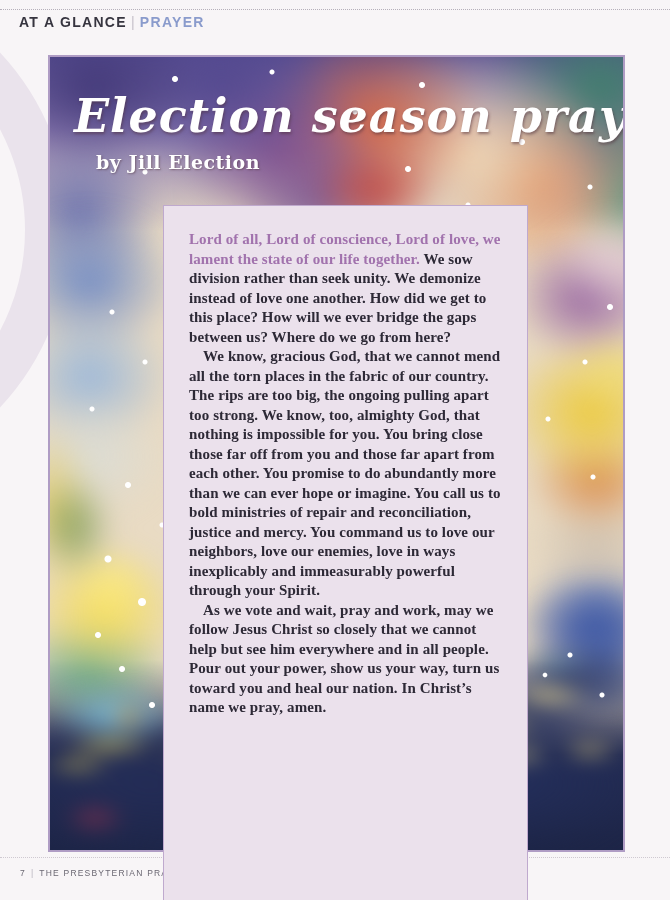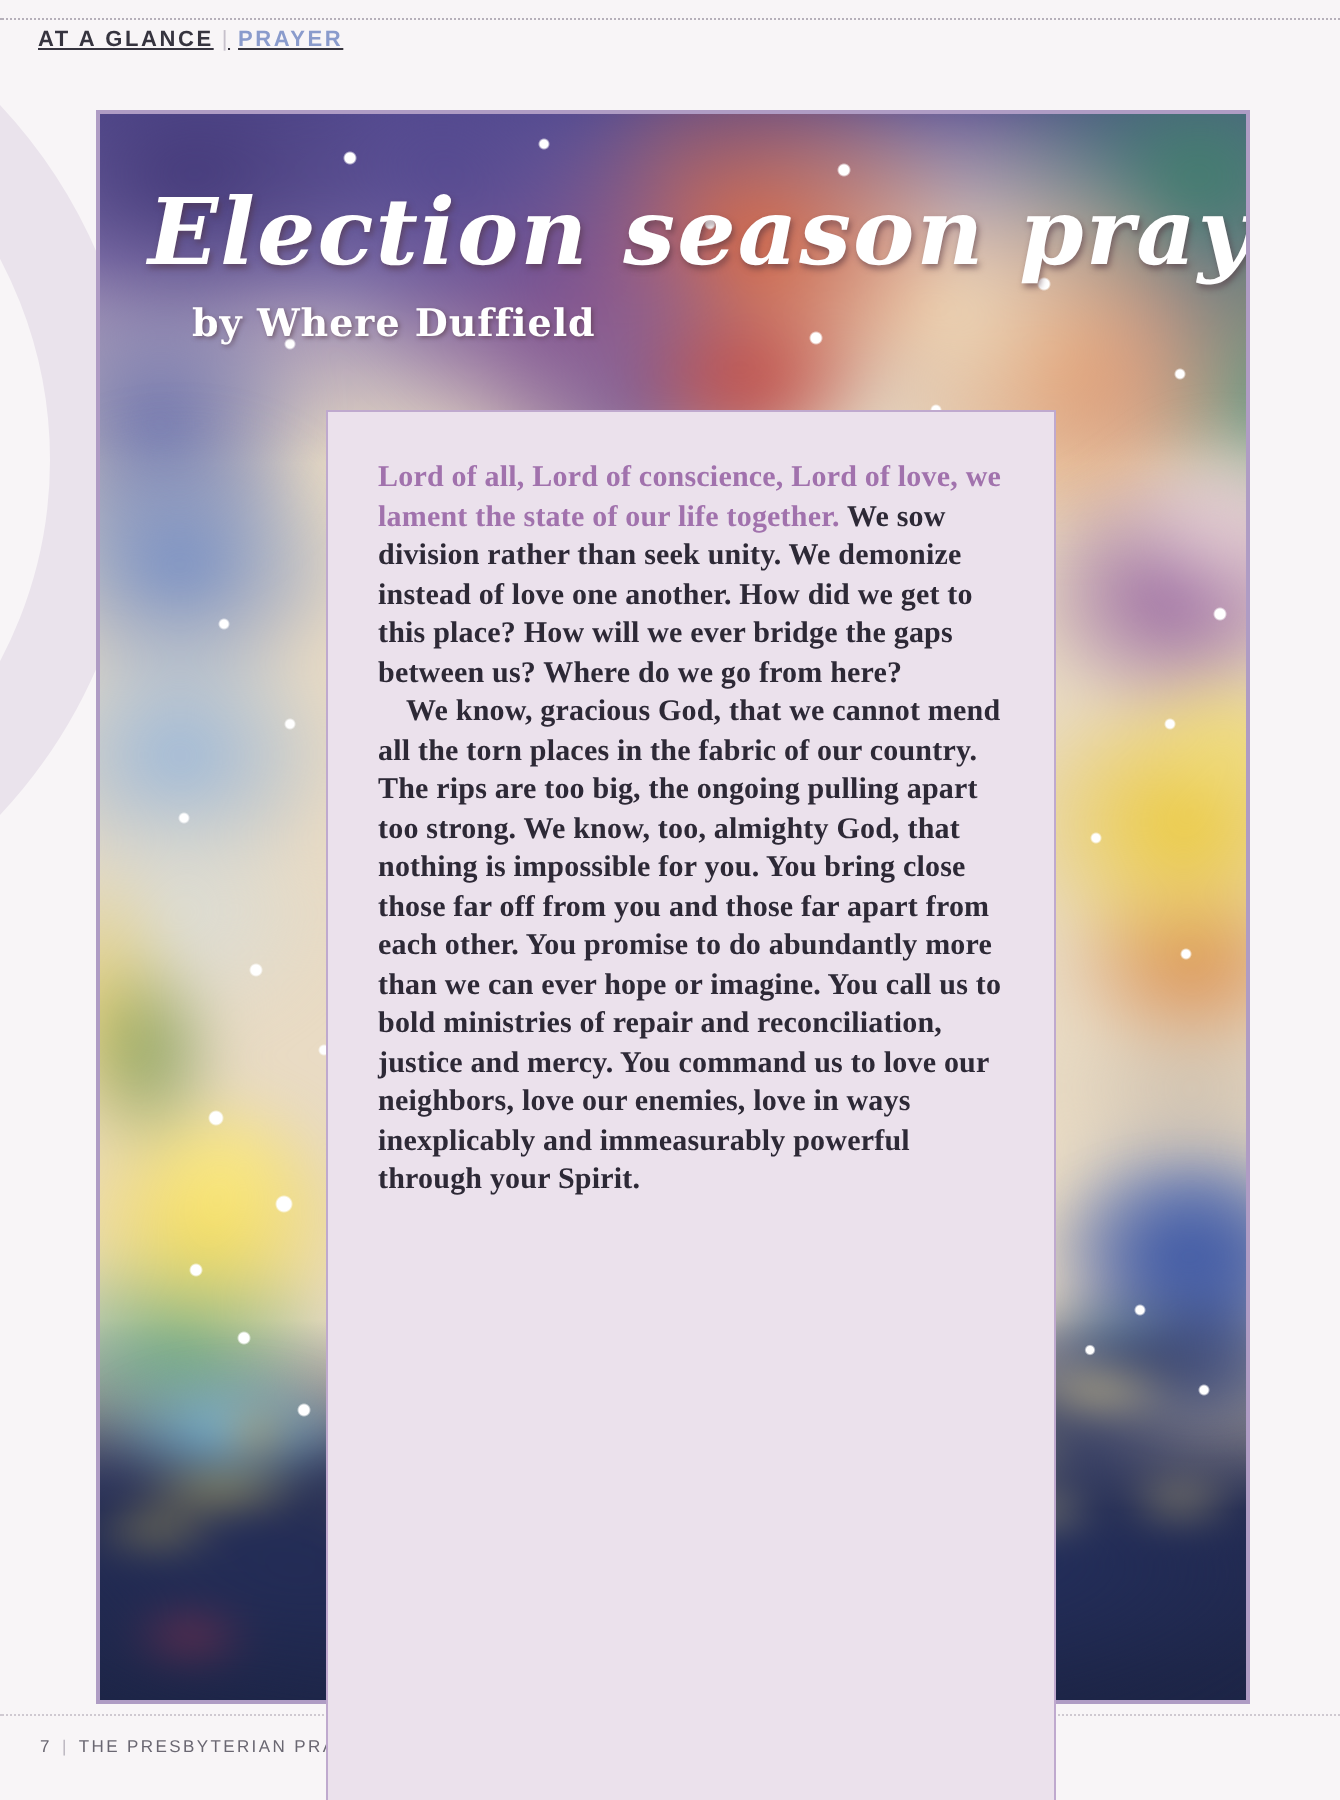--- a/index.html
+++ b/index.html
@@ -21,23 +21,22 @@
     z-index:0;
   }
 
   
   .rule-top {
     position:absolute; top:9px; left:0; width:670px; height:0;
     border-top:1px dotted #b6b0ba; z-index:2;
   }
   .kicker {
     position:absolute; top:14px; left:19px; z-index:2;
-    font-size:11px; font-weight:bold; letter-spacing:1.3px; color:#36343f;
+    font-size:14px; font-weight:bold; letter-spacing:1.3px; color:#36343f;
     white-space:nowrap;
-    text-decoration:underline;
   }
   .kicker .sep { color:#c6c0cb; font-weight:normal; margin:0 4px; }
   .kicker .section { color:#8a9bcc; }
 
   
   .art {
     position:absolute; left:48px; top:55px;
     width:577px; height:797px;
     border:2px solid #af9cc4;
     background:linear-gradient(180deg,#5a5194 0%,#8a7ab0 9%,#e9dbc4 22%,#e9dbc4 76%,#232b52 88%,#1d2547 100%);
@@ -215,25 +214,26 @@
   <span>AT A GLANCE</span><span class="sep">|</span><span class="section">PRAYER</span>
 </div>
 
 <div class="art">
   <div class="wash wash-top"></div>
   <div class="wash wash-left"></div>
   <div class="wash wash-right"></div>
   <div class="wash wash-bottom"></div>
   <div class="stars"></div>
   <div class="title">Election season prayer</div>
-  <div class="byline">by Where Duffield</div>
+  <div class="byline">by Jill Election</div>
 </div>
 
 <div class="prayer-box">
   <p><span class="lead">Lord of all, Lord of conscience, Lord of love, we lament the state of our life together.</span> <span>We sow division rather than seek unity. We demonize instead of love one another. How did we get to this place? How will we ever bridge the gaps between us? Where do we go from here?</span></p>
   <p>We know, gracious God, that we cannot mend all the torn places in the fabric of our country. The rips are too big, the ongoing pulling apart too strong. We know, too, almighty God, that nothing is impossible for you. You bring close those far off from you and those far apart from each other. You promise to do abundantly more than we can ever hope or imagine. You call us to bold ministries of repair and reconciliation, justice and mercy. You command us to love our neighbors, love our enemies, love in ways inexplicably and immeasurably powerful through your Spirit.</p>
+  <p>As we vote and wait, pray and work, may we follow Jesus Christ so closely that we cannot help but see him everywhere and in all people. Pour out your power, show us your way, turn us toward you and heal our nation. In Christ’s name we pray, amen.</p>
 </div>
 
 <div class="rule-bottom"></div>
 
 <div class="footer">
   <span>7</span><span class="sep">|</span><span>THE PRESBYTERIAN PRAYER</span>
 </div>
 
 </body></html>

